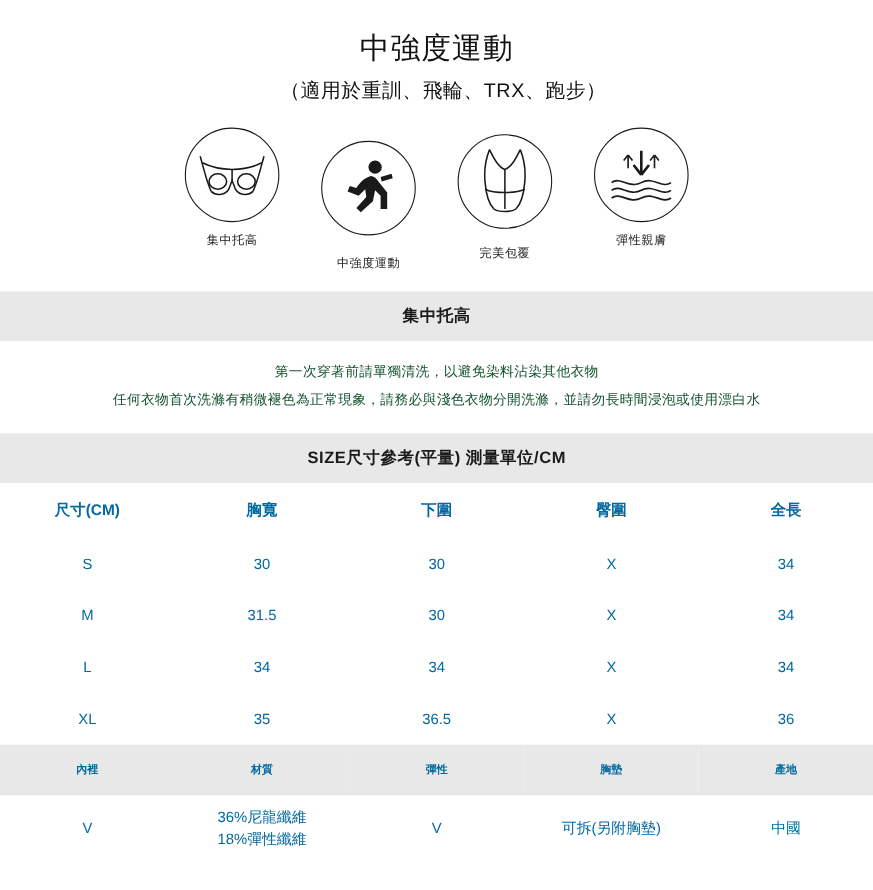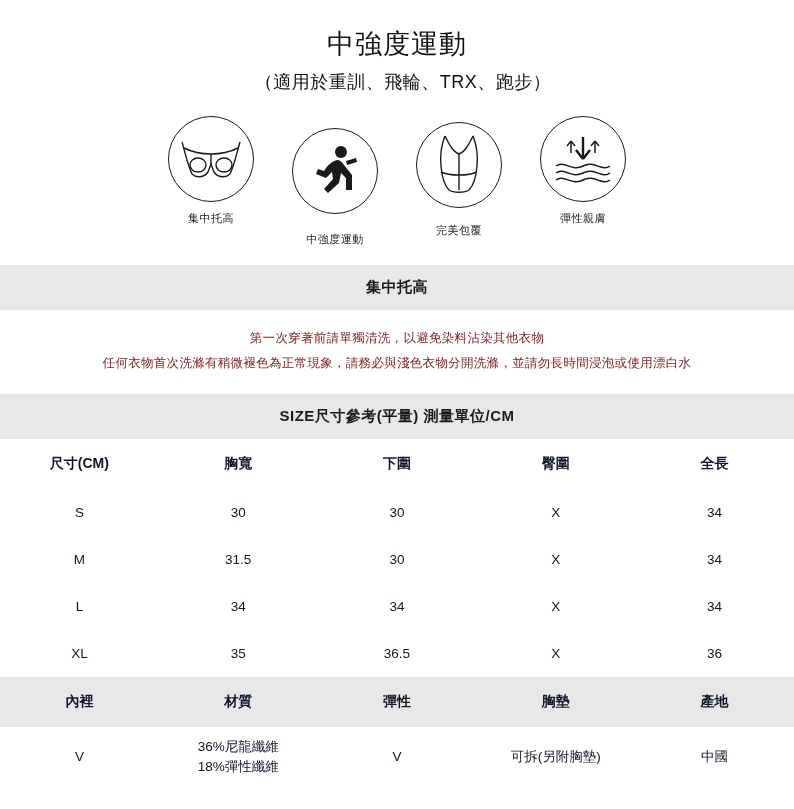--- a/index.html
+++ b/index.html
@@ -87,47 +87,47 @@
     font-weight: bold;
     padding: 13px 0;
     color: #1a1a1a;
     letter-spacing: 0.5px;
   }
   .notice-body {
     text-align: center;
     padding: 16px 10px 18px 10px;
     font-size: 12.5px;
     line-height: 2.0;
-    color: #7f1d1d;
+    color: #14532d;
     border-radius: 15px;
   }
   .notice-body div { letter-spacing: 0.3px; }
 
   
   table.size-table {
     width: 100%;
     border-collapse: collapse;
     table-layout: fixed;
   }
   table.size-table td {
     text-align: center;
     font-size: 13.5px;
     padding: 16px 2px;
-    color: #0f172a;
+    color: #0369a1;
     border: none;
   }
   tr.head-row td {
     font-weight: bold;
     font-size: 14px;
     padding: 16px 2px;
   }
   tr.shaded td {
     background: #e8e8e8;
     font-weight: bold;
-    font-size: 14px;
+    font-size: 10px;
     font-family: Liberation Serif, serif;
   }
   tr.materials td {
     padding: 10px 2px 14px 2px;
     font-size: 13.5px;
     line-height: 1.45;
   }
 </style>
 </head>
 <body>

